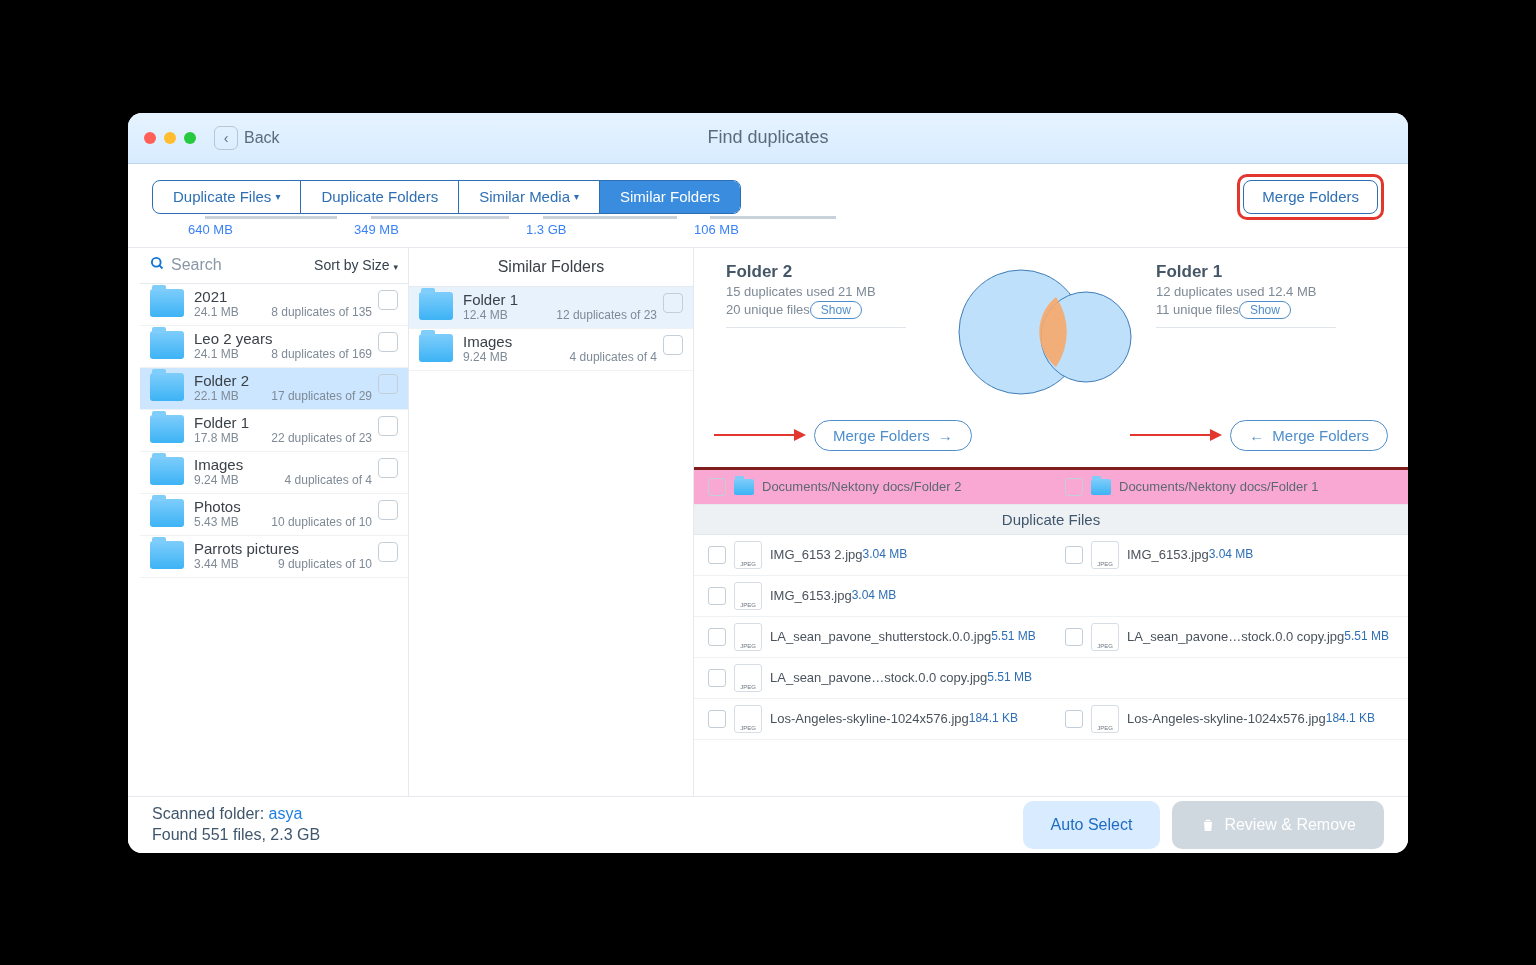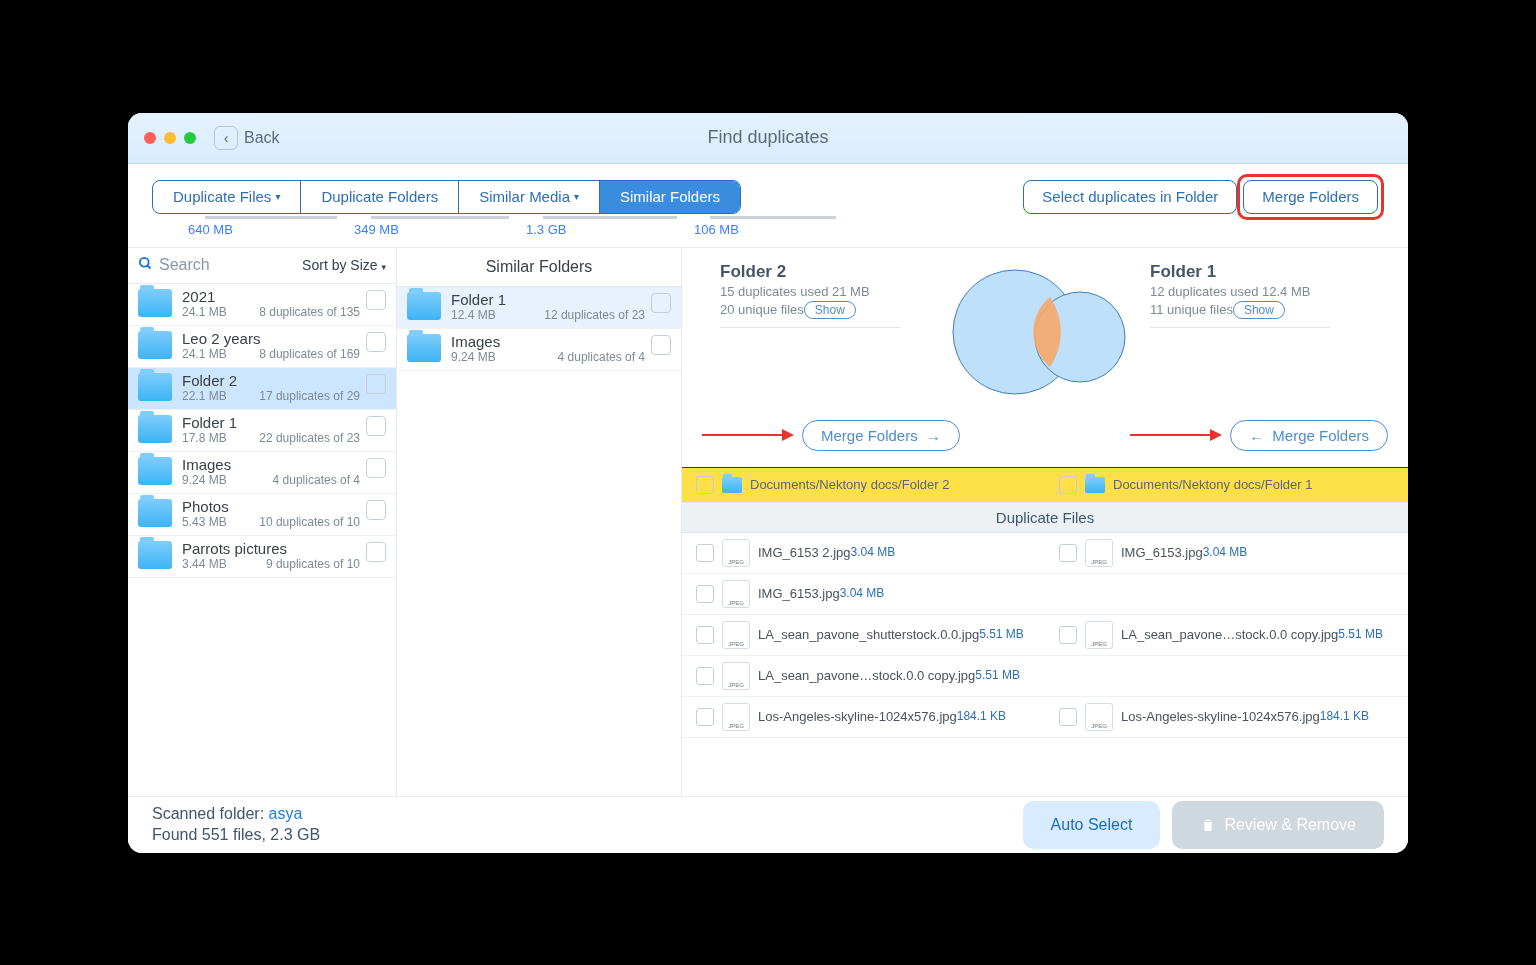--- a/index.html
+++ b/index.html
@@ -21,21 +21,21 @@
 .seg.active{background:#3a8dde;color:#fff;}
 .spacer{flex:1}
 .pill-btn{height:32px;padding:0 18px;border:1px solid #2e6fb4;border-radius:8px;display:inline-flex;align-items:center;color:#2e6fb4;font-size:15px;cursor:pointer;margin-left:12px;background:#fff;}
 .highlight-red{border:3px solid #e2362f;border-radius:10px;padding:3px;}
 
 .size-row{display:flex;padding:2px 24px 10px 60px;gap:0;}
 .size-cell{position:relative;text-align:left;font-size:13px;color:#3b82f6;}
 .size-cell .bar{position:absolute;left:10%;right:10%;top:-6px;height:3px;background:#c9d2db;}
 .sz1{width:166px}.sz2{width:172px}.sz3{width:168px}.sz4{width:158px}
 
-.content{flex:1;display:flex;border-top:1px solid #e6eaee;overflow:hidden;}
+.content{flex:1;display:flex;border-top:1px solid #e6eaee;overflow:hidden;padding-left:12px;}
 .col1{width:268px;border-right:1px solid #e6eaee;display:flex;flex-direction:column;overflow:hidden}
 .col2{width:284px;border-right:1px solid #e6eaee;display:flex;flex-direction:column;overflow:hidden}
 .col3{flex:1;display:flex;flex-direction:column;overflow:hidden}
 
 .search-row{display:flex;align-items:center;padding:8px 10px;border-bottom:1px solid #e6eaee;gap:6px;}
 .search-row .mag{color:#1373d6;font-size:16px}
 .search-row .placeholder{color:#8a97a4;font-size:16px}
 .sort{margin-left:auto;color:#35424f;font-size:14px}
 .sort .caret{font-size:9px}
 
@@ -56,21 +56,21 @@
 .venn-svg{flex-shrink:0}
 .side-block{display:flex;flex-direction:column;gap:2px;font-size:13px;color:#7e8a96;width:220px}
 .side-block .title{font-size:17px;color:#455767;font-weight:600}
 .show-btn{display:inline-block;padding:1px 10px;border:1px solid #4e8ecb;border-radius:10px;font-size:12px;color:#4e8ecb;}
 .hr{height:1px;background:#dfe5ea;}
 .merge-row{display:flex;justify-content:space-between;align-items:center;padding:10px 20px 16px 20px;position:relative}
 .merge-btn{padding:6px 18px;border:1px solid #4e8ecb;border-radius:18px;color:#4e8ecb;font-size:15px;display:inline-flex;align-items:center;gap:8px;background:#fff}
 .arrow{position:relative;width:90px;height:2px;background:#e2362f;}
 .arrow::after{content:"";position:absolute;right:-2px;top:-5px;border-left:12px solid #e2362f;border-top:6px solid transparent;border-bottom:6px solid transparent;}
 
-.path-bar{background:#fde047;border-top:1px solid #7f1d1d;border-bottom:1px solid #e6eaee;display:flex;padding:4px 0}
+.path-bar{background:#f9a8d4;border-top:3px solid #7f1d1d;border-bottom:1px solid #e6eaee;display:flex;padding:4px 0}
 .path-cell{flex:1;display:flex;align-items:center;gap:8px;padding:4px 14px;font-size:13px;color:#5c6773}
 .mini-folder{width:20px;height:16px;background:linear-gradient(180deg,#7ecdfb,#3db3f5);border-radius:2px;position:relative;flex-shrink:0}
 .mini-folder::before{content:"";position:absolute;left:1px;top:-3px;width:9px;height:4px;background:#7ecdfb;border-radius:1px 1px 0 0}
 .dup-header{background:#eef1f4;text-align:center;padding:6px 0;font-size:15px;color:#3f566c;border-bottom:1px solid #e2e7eb}
 
 .file-list{flex:1;overflow:auto}
 .file-row{display:flex;border-bottom:1px solid #eef2f5}
 .file-cell{flex:1;display:flex;gap:8px;align-items:center;padding:6px 14px}
 .file-thumb{width:26px;height:26px;background:#fff;border:1px solid #d6dde4;border-radius:3px;display:flex;align-items:center;justify-content:center;font-size:9px;color:#6c7682;flex-shrink:0;position:relative}
 .file-thumb::after{content:"JPEG";position:absolute;bottom:1px;font-size:6px;color:#6c7682}
@@ -117,21 +117,20 @@
           </div>
     <div class="seg">
             <span>Similar Media</span>
             <span class="caret">▾</span>
           </div>
     <div class="seg active">
             <span>Similar Folders</span>
           </div>
   </div>
   <div class="spacer"></div>
-  <div class="pill-btn">Select duplicates in Folder</div>
   <span class="highlight-red">
     <div class="pill-btn" style="margin-left:0">Merge Folders</div>
   </span>
 </div>
 
 <div class="size-row">
   <div class="size-cell sz1"><div class="bar"></div><span>640 MB</span></div>
   <div class="size-cell sz2"><div class="bar"></div><span>349 MB</span></div>
   <div class="size-cell sz3"><div class="bar"></div><span>1.3 GB</span></div>
   <div class="size-cell sz4"><div class="bar"></div><span>106 MB</span></div>

